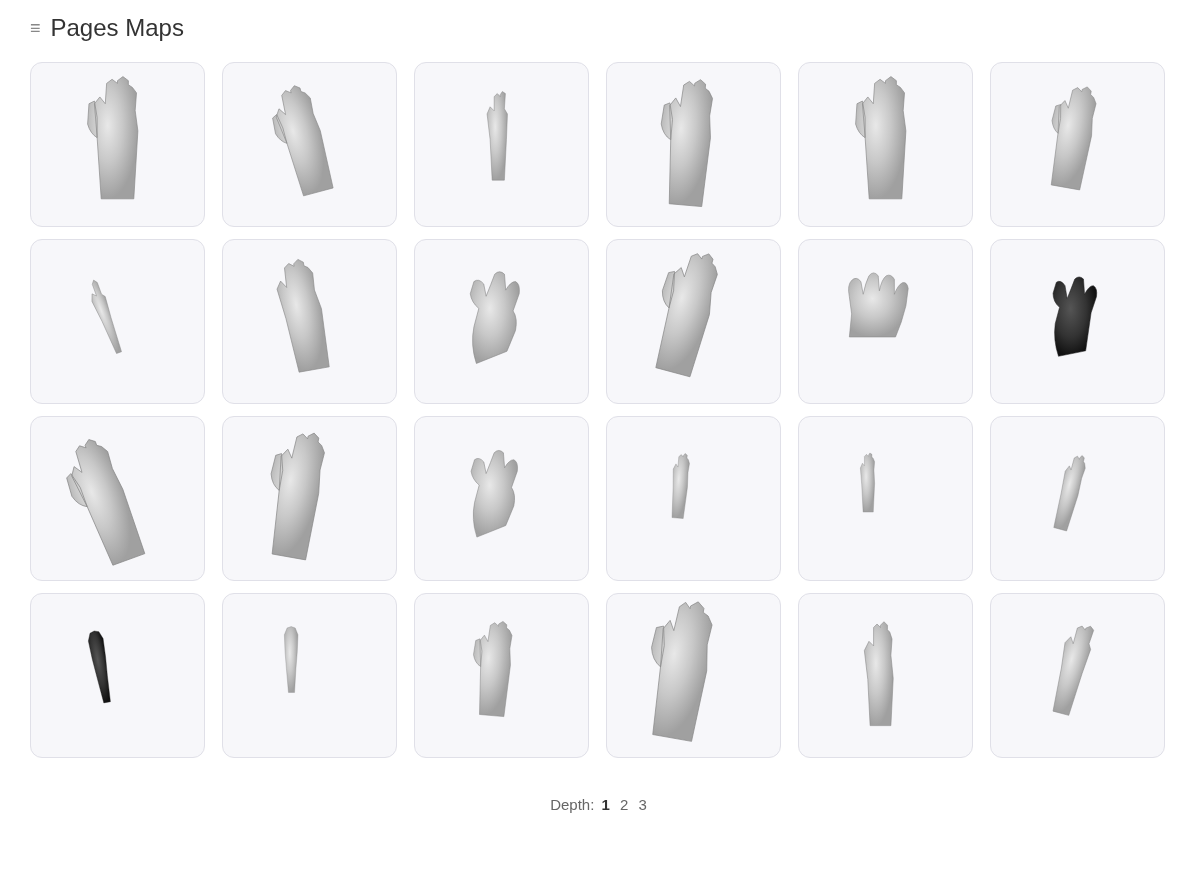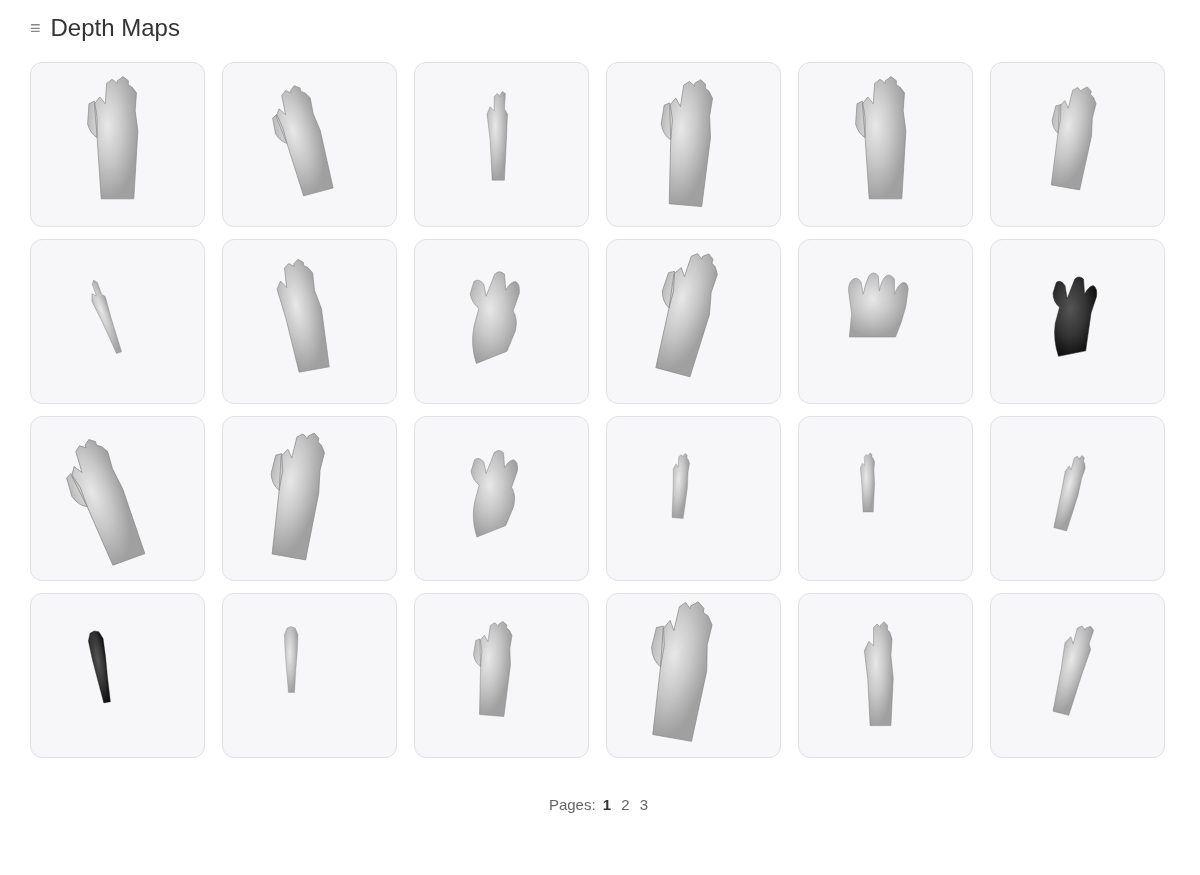--- a/index.html
+++ b/index.html
@@ -61,21 +61,21 @@
     .pagination .page-link.active {
       font-weight: bold;
       color: #333;
     }
   </style>
 </head>
 <body>
 
 <div class="header">
   <span class="header-icon">≡</span>
-  <span class="header-title">Depth Maps</span>
+  <span class="header-title">Pages Maps</span>
 </div>
 
 <div class="grid-container" id="grid-container">
 
 <div class="grid-cell" title="hand open front view upright">
       <svg viewBox="0 0 100 120" width="100%" height="100%">
         <defs>
           <radialGradient id="grad1" cx="40%" cy="40%" r="60%">
             <stop offset="0%" stop-color="#e8e8e8"></stop>
             <stop offset="50%" stop-color="#c8c8c8"></stop>
@@ -463,15 +463,15 @@
         <g transform="rotate(15, 50, 60) scale(0.75) translate(12.5, 15)">
           <path d="
       M 40 105 L 37 62 L 34 37 L 38 30 L 42 36 L 42 20 L 46 17 L 50 20 L 50 18 L 54 15 L 58 18 L 57 32 L 60 37 L 58 62 L 56 105 Z
     " fill="url(#grad24)" stroke="#888" stroke-width="0.5"></path>
         </g>
       </svg>
     </div>
   </div>
 
 <div class="pagination">
-  <span class="pages-label">Pages:</span>
+  <span class="pages-label">Depth:</span>
   <span id="page-links"><span class="page-link active">1</span> <span class="page-link">2</span> <span class="page-link">3</span> </span>
 </div>
 
 </body></html>

